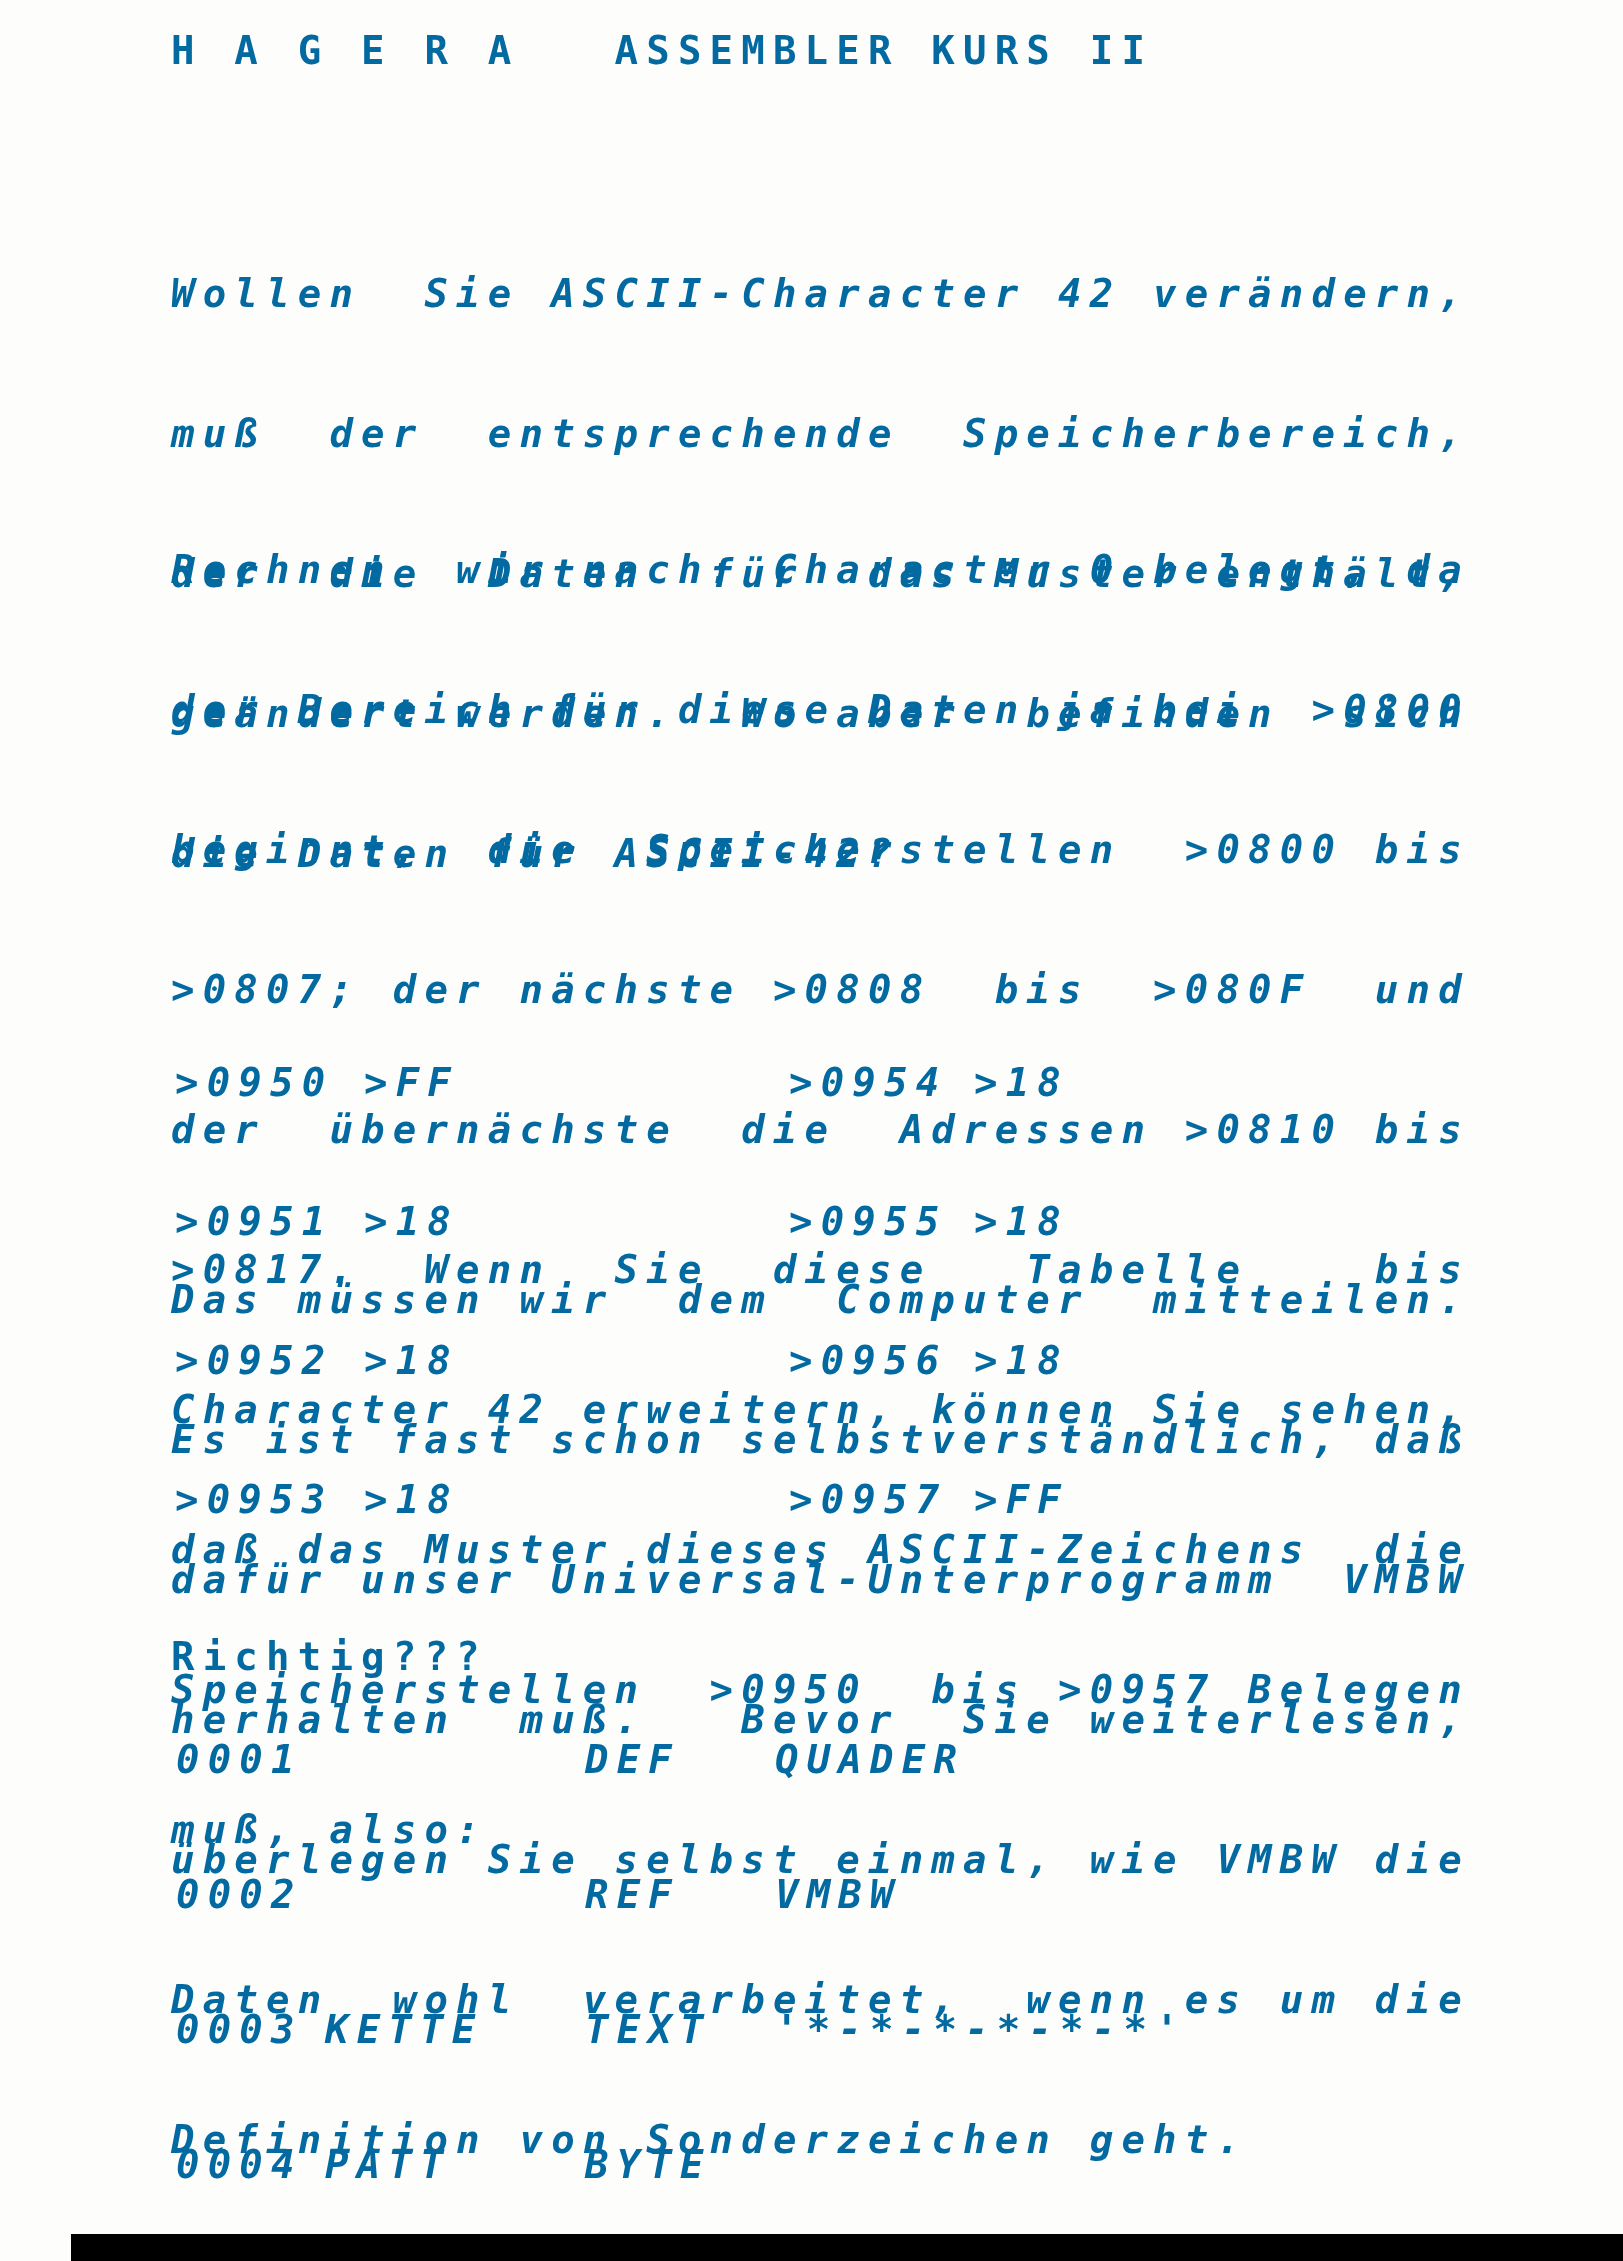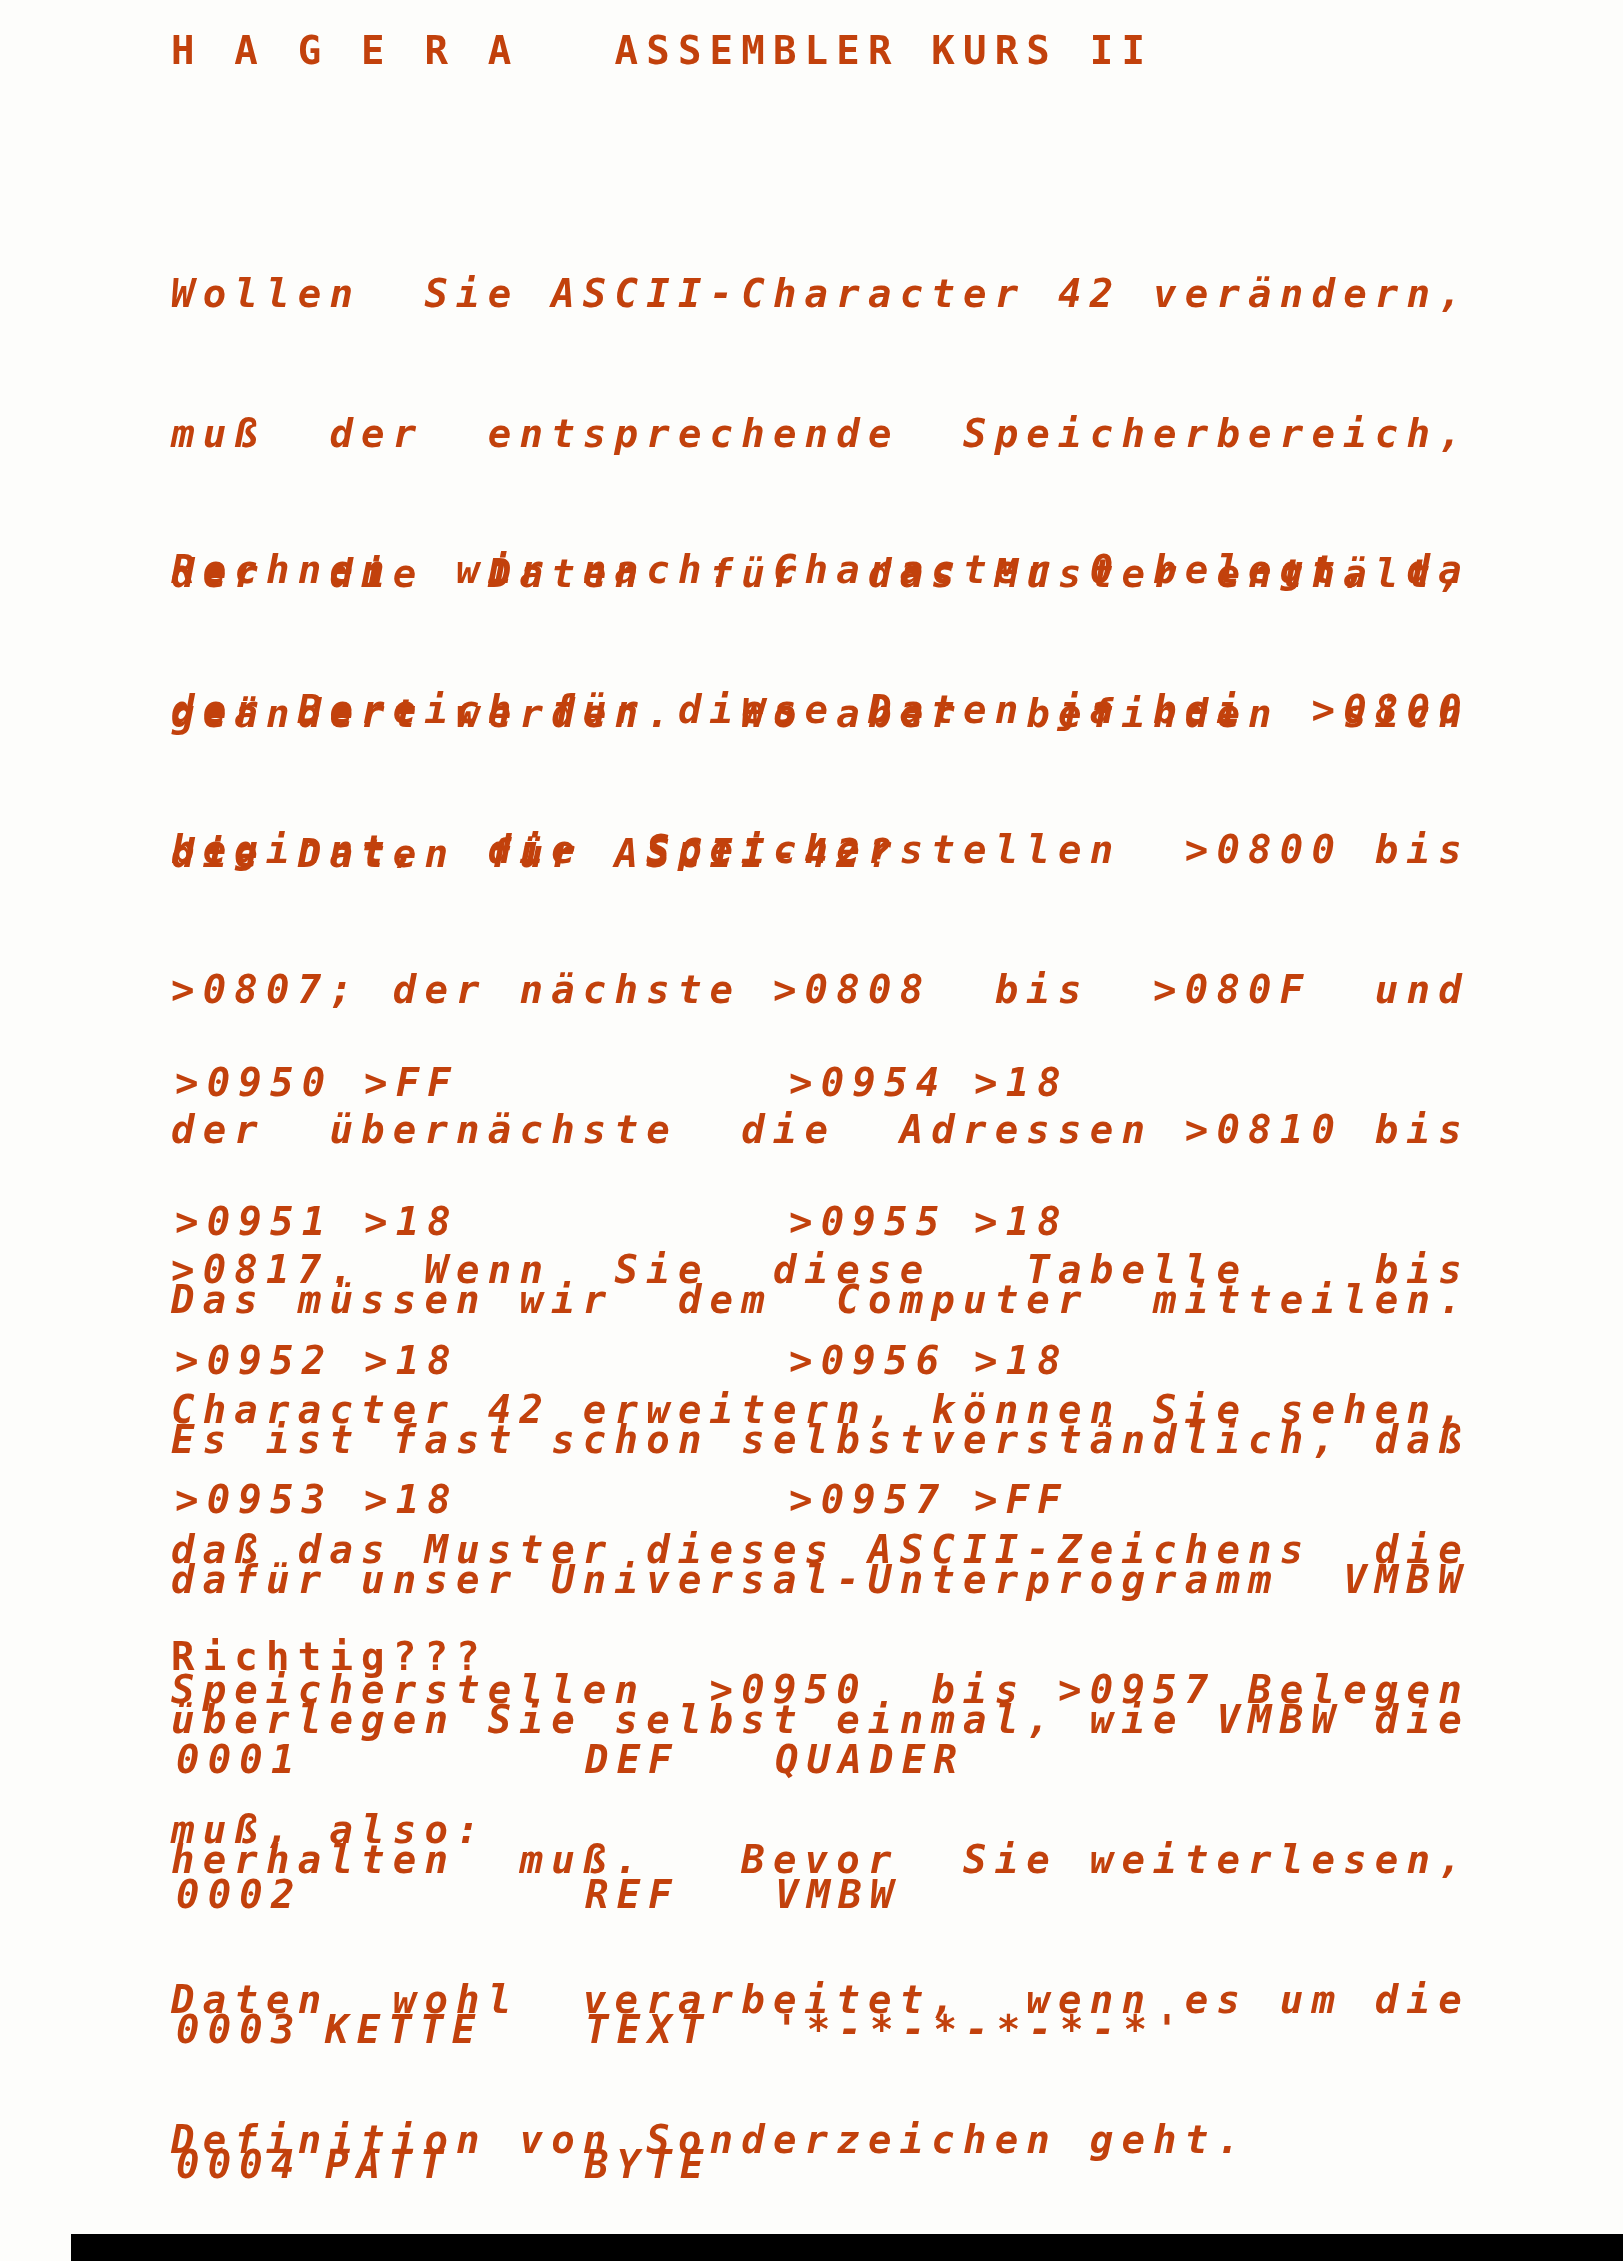--- a/index.html
+++ b/index.html
@@ -3,21 +3,21 @@
 <meta charset="utf-8">
 <style>
   html,body{margin:0;padding:0;background:#e8e8e8;}
   .page{
     position:relative;
     width:1624px;height:2261px;
     background:#fdfdfb;
     overflow:hidden;
     font-family:"DejaVu Sans Mono", monospace;
     font-weight:bold;
-    color:#c2410c;
+    color:#0369a1;
   }
   .txt{
     font-size:39px;
     letter-spacing:8.2px;
     white-space:pre;
   }
   .line{
     position:absolute;
     left:171px;
     height:50px;
@@ -99,22 +99,22 @@
       <span class="mc1">&gt;18</span>
       <span class="mc2">&gt;0957</span>
       <span class="mc3">&gt;FF</span>
     </div>
   </div>
 
   <div class="block txt" style="top:1185px;left:171px">
     <div class="pline">Das müssen wir  dem  Computer  mitteilen.</div>
     <div class="pline">Es ist fast schon selbstverständlich, daß</div>
     <div class="pline">dafür unser Universal-Unterprogramm  VMBW</div>
+    <div class="pline">herhalten  muß.   Bevor  Sie weiterlesen,</div>
     <div class="pline">überlegen Sie selbst einmal, wie VMBW die</div>
-    <div class="pline">herhalten  muß.   Bevor  Sie weiterlesen,</div>
     <div class="pline">Daten  wohl  verarbeitet,  wenn es um die</div>
     <div class="pline">Definition von Sonderzeichen geht.</div>
   </div>
 
   <div class="line txt" style="top:1632px">Richtig???</div>
 
   <div class="block txt listing" style="top:1647px">
     <div class="arow">
       <span class="ac0">0001</span>
       <span class="ac1"></span>

